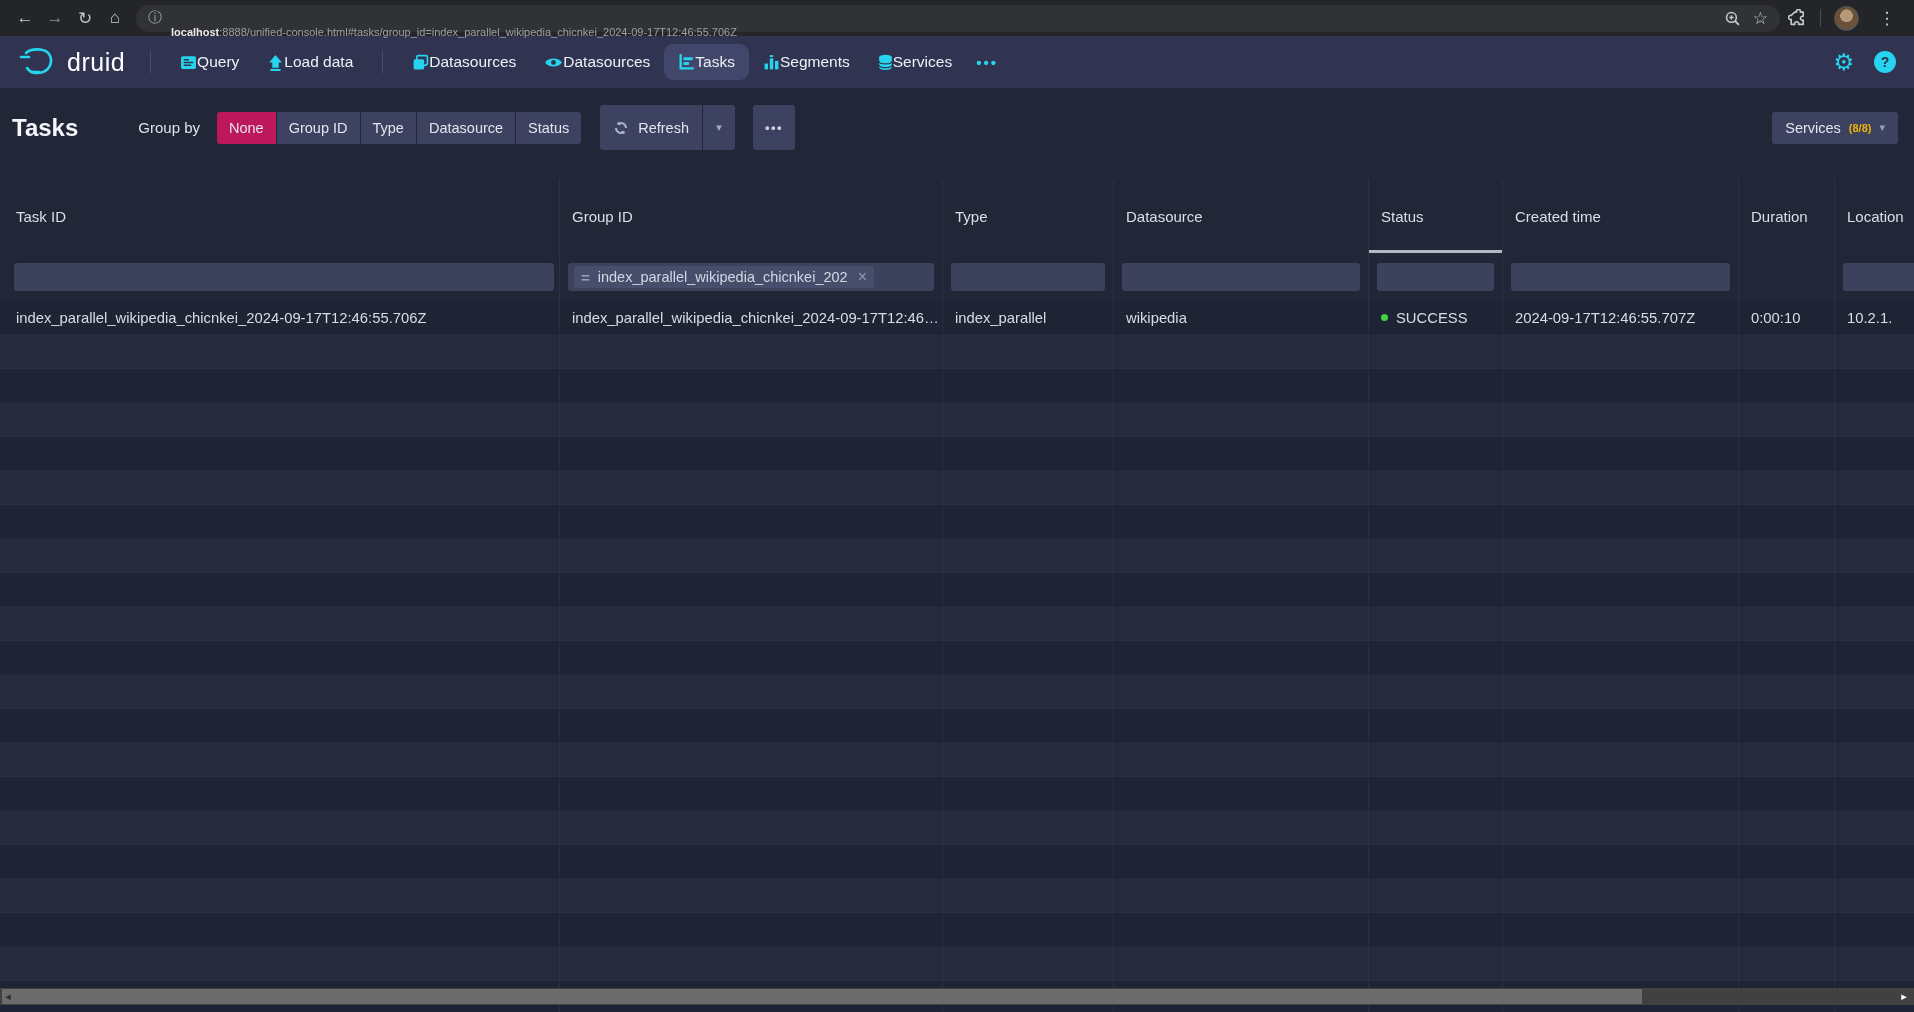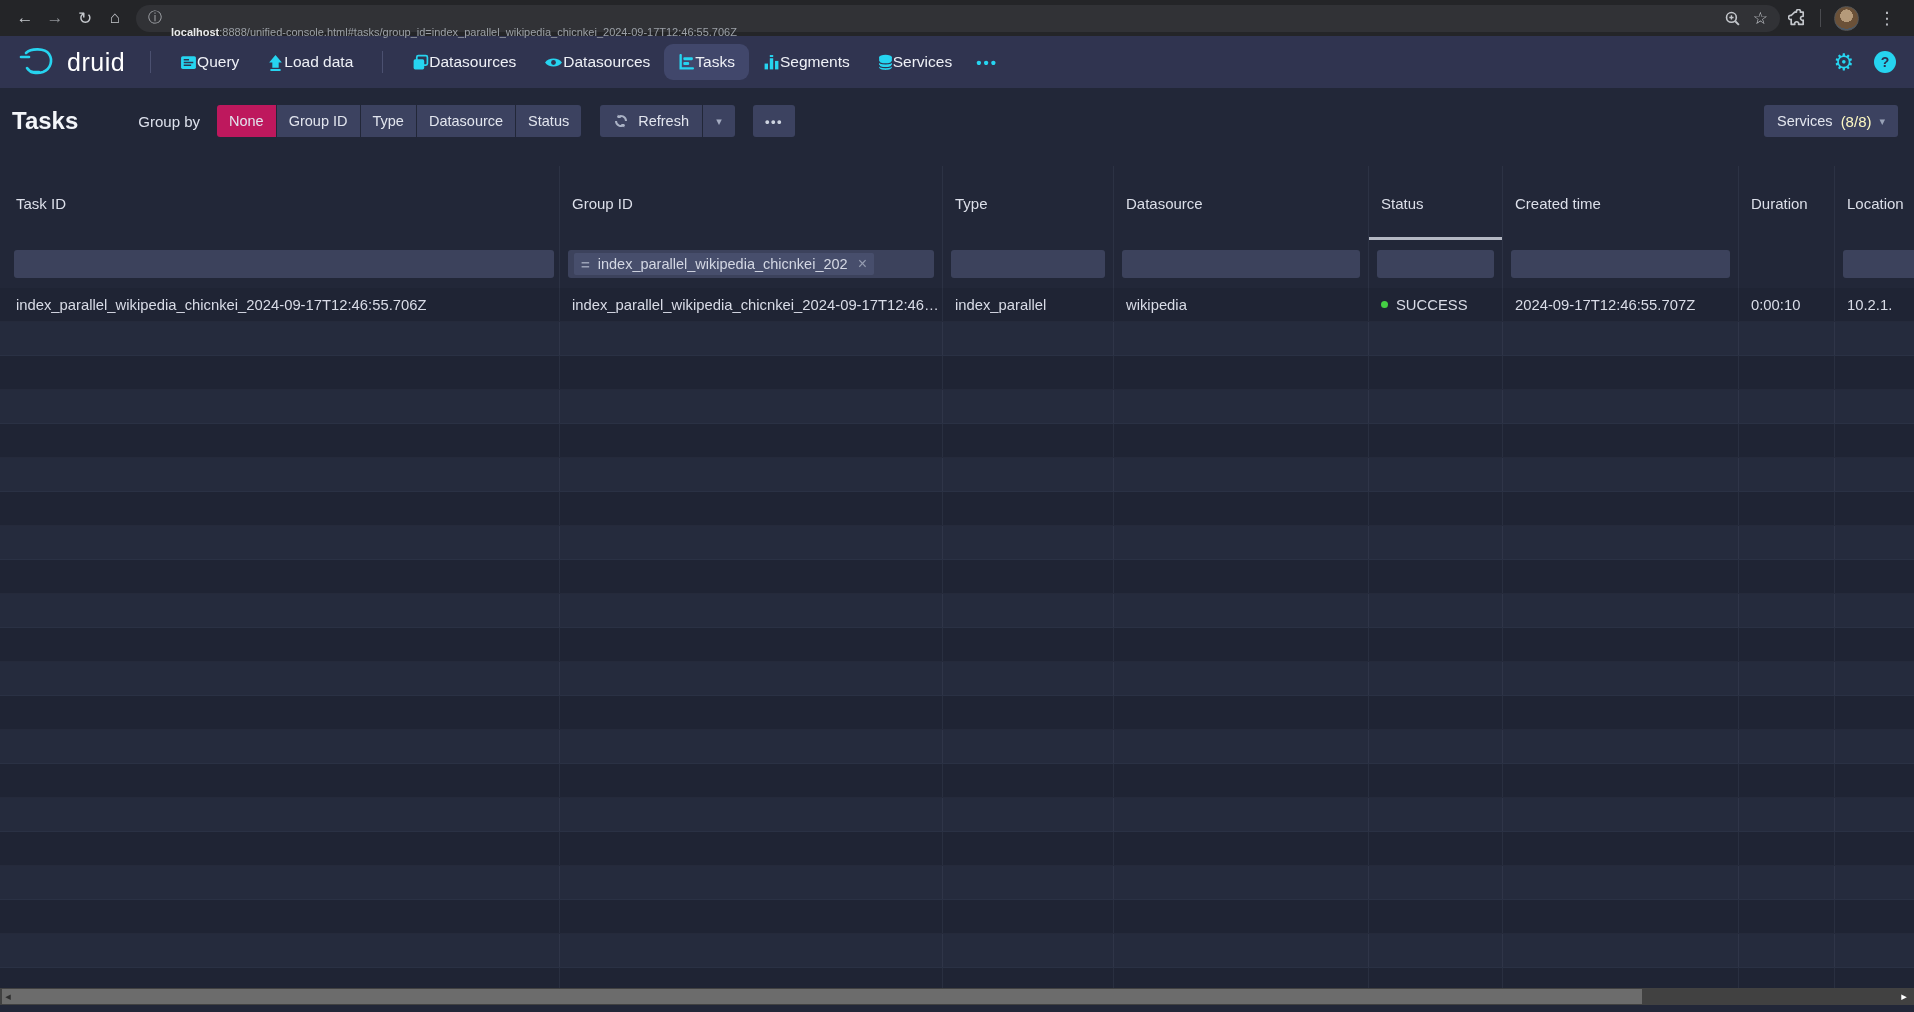--- a/index.html
+++ b/index.html
@@ -41,30 +41,30 @@
   .toolbar { display:flex; align-items:center; padding:17px 16px 29px 12px; }
   .page-title { font-size:24px; font-weight:bold; color:#f4f6fa; margin-right:20px; }
   .groupby-label { font-size:15px; color:#dde1ec; margin-right:17px;margin-left:40px; }
   .seg-group { display:flex; gap:1px; }
   .seg { height:32px; padding:0 12px; background:#3c4260; color:#e2e5ee; font-size:14.5px;
          display:flex; align-items:center; cursor:pointer; }
   .seg:first-child { border-radius:3px 0 0 3px; }
   .seg:last-child { border-radius:0 3px 3px 0; }
   .seg.active { background:#be185d; }
   .refresh-group { display:flex; gap:1px; margin-left:19px; }
-  .btn { height:32px; background:#3c4260; color:#e2e5ee; font-size:14.5px; display:flex;
+  .btn { height:45px; background:#3c4260; color:#e2e5ee; font-size:14.5px; display:flex;
          align-items:center; justify-content:center; cursor:pointer; }
   .refresh-btn { padding:0 13px; gap:9px; border-radius:3px 0 0 3px; }
   .caret-btn { width:32px; border-radius:0 3px 3px 0; color:#a4acc1; font-size:11px; }
   .more-btn { width:42px; margin-left:18px; border-radius:3px; color:#cdd3df; letter-spacing:1.5px;
               font-weight:bold; font-size:13px; }
   .columns-btn { margin-left:auto; height:32px; padding:0 13px; background:#3c4260; border-radius:3px;
                  display:flex; align-items:center; gap:8px; cursor:pointer; }
   .columns-btn .lbl { font-size:14.5px; color:#e2e5ee; }
-  .columns-btn .cnt { font-size:15px; color:#fef9c3; }
+  .columns-btn .cnt { font-size:11px; color:#eab308;font-weight:bold; }
   .columns-btn .crt { font-size:11px; color:#98a1b6; }
   
   .table { width:1975px; }
   .cell { flex:none; border-right:1px solid rgba(140,150,180,0.10); padding-left:12px;
           overflow:hidden; white-space:nowrap; text-overflow:ellipsis; }
   .c0{width:560px; padding-left:16px;} .c1{width:383px;} .c2{width:171px;} .c3{width:255px;}
   .c4{width:134px;} .c5{width:236px;} .c6{width:96px;} .c7{width:140px;}
   .thead { display:flex; height:74px; align-items:center; }
   .th { font-size:15px; color:#dcdfe9; height:100%; display:flex; align-items:center; position:relative; cursor:pointer; }
   .sort-underline { position:absolute; left:0; right:0; bottom:0; height:3px; background:#b4b8c3; }

